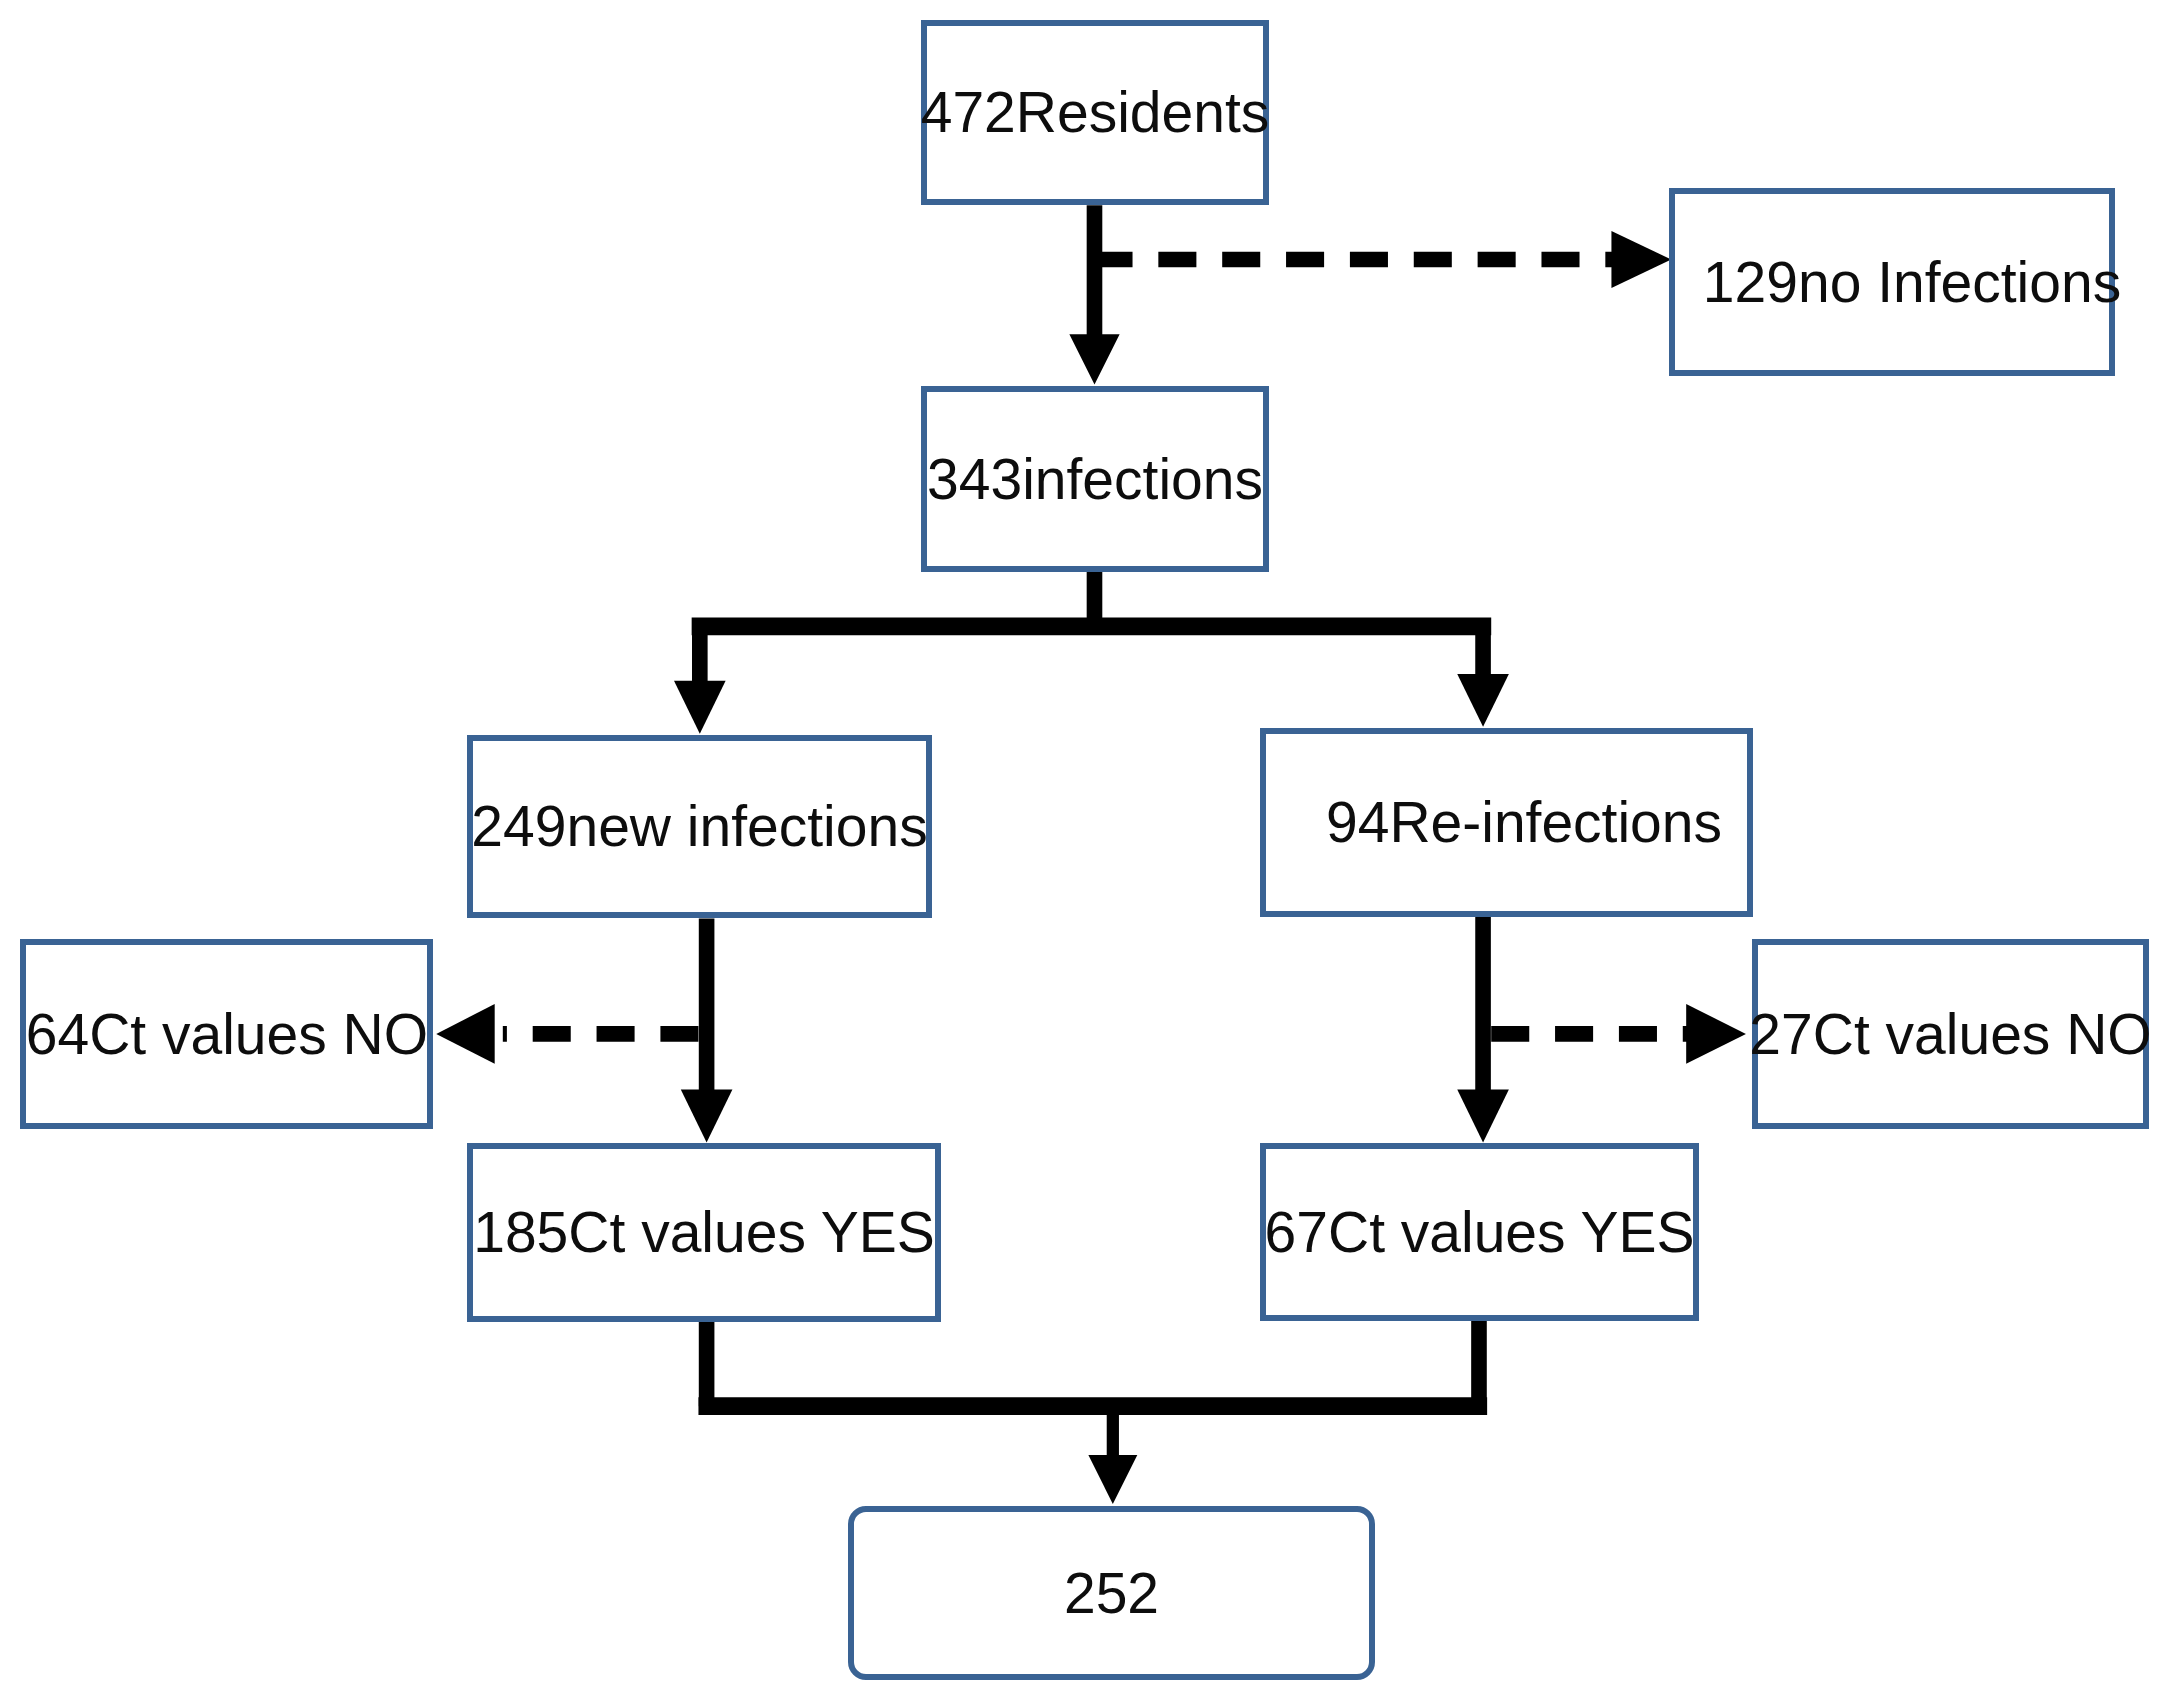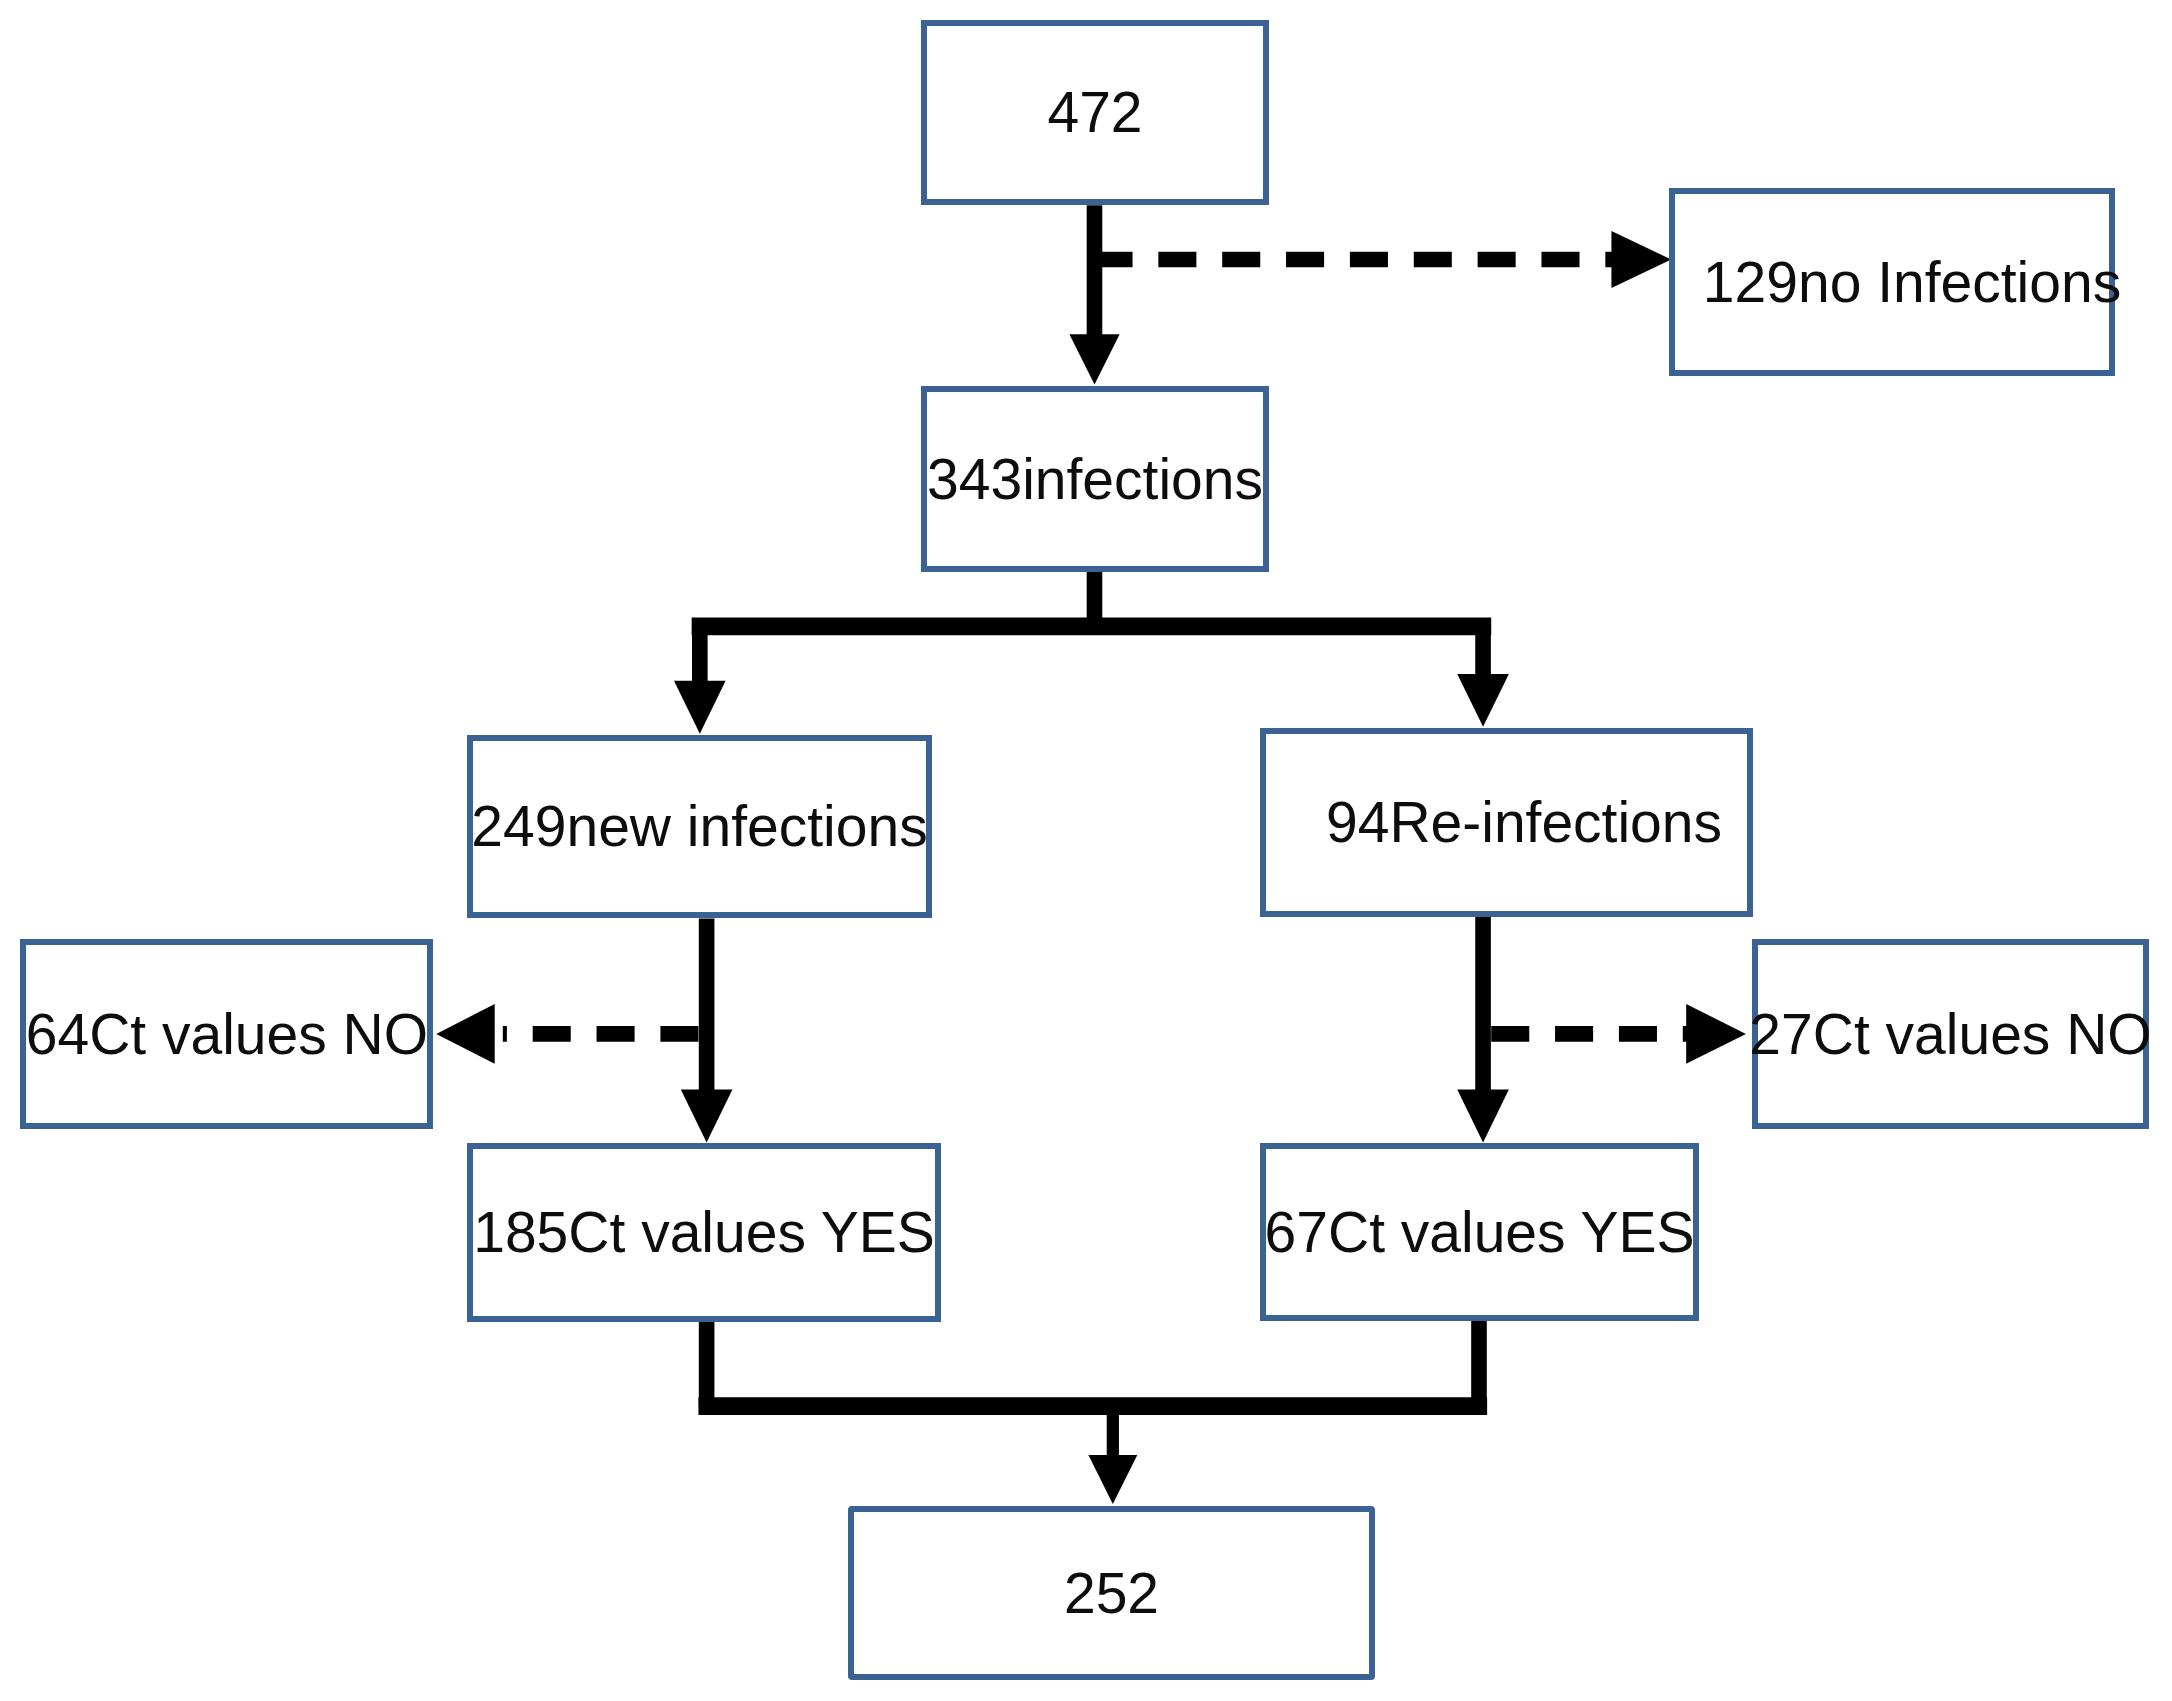--- a/index.html
+++ b/index.html
@@ -31,21 +31,21 @@
     flex-direction: row;
     align-items: center;
     justify-content: center;
     text-align: center;
     color: var(--text-color, #0d0d0d);
     font-size: 57px;
     line-height: 77px;
     white-space: nowrap;
   }
   .node.rounded {
-    border-radius: 4px;
+    border-radius: 18px;
   }
   .node .value, .node .label {
     display: block;
   }
 </style>
 </head>
 <body>
 
 <div class="canvas">
 
@@ -96,20 +96,21 @@
         <line x1="2177" y1="1944" x2="2177" y2="2070" stroke-width="23"></line>
         <line x1="1028" y1="2070" x2="2189" y2="2070" stroke-width="26"></line>
         <line x1="1638" y1="2070" x2="1638" y2="2148" stroke-width="18"></line>
         <polygon stroke="none" points="1602,2142 1674,2142 1638,2214"></polygon>
       </g>
     </g>
   </svg>
 
   <div class="node" style="left:921px; top:20.4px; width:348px; height:185px;">
     <span class="value">472</span>
+    <span class="label">Residents</span>
   </div>
 
   <div class="node" style="left:1669px; top:188px; width:446px; height:188px;padding-left:40px;">
     <span class="value">129</span>
     <span class="label">no Infections</span>
   </div>
 
   <div class="node" style="left:921px; top:386px; width:348px; height:186px;">
     <span class="value">343</span>
     <span class="label">infections</span>

